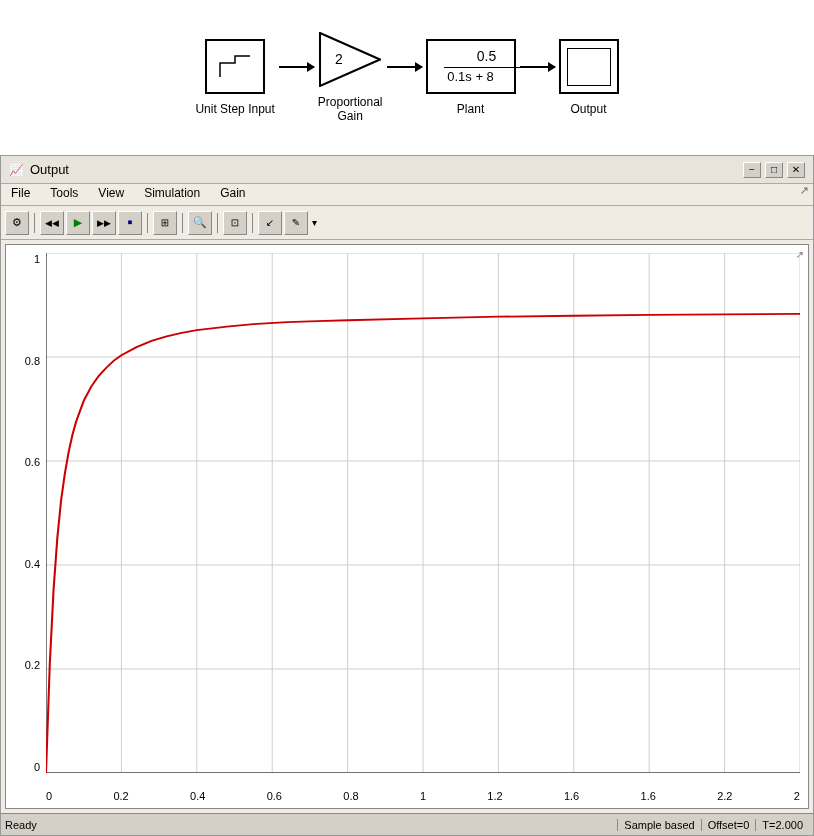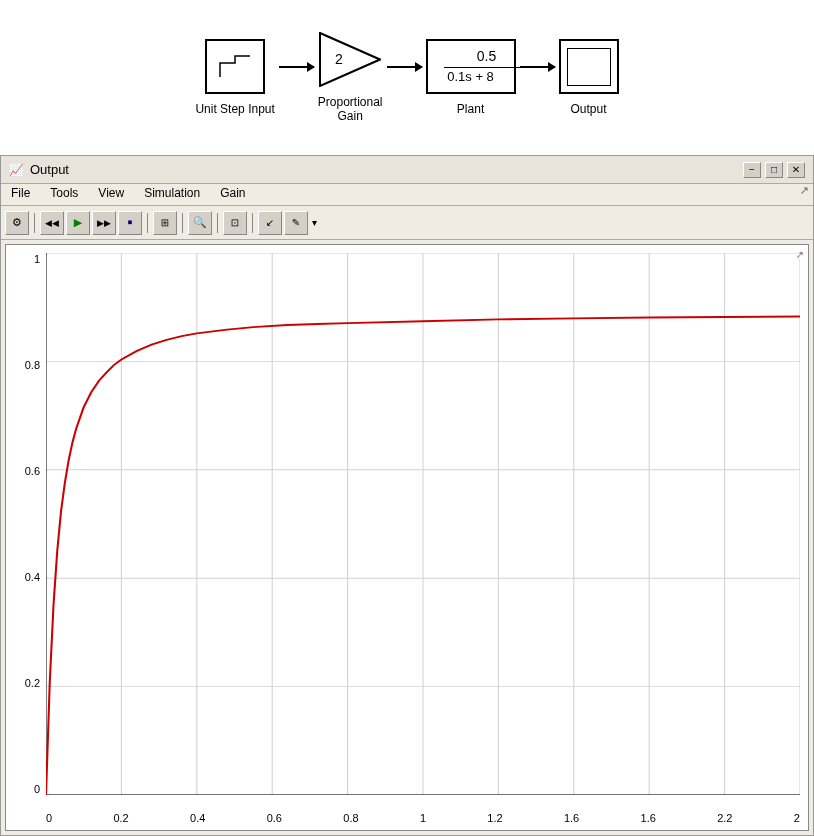--- a/index.html
+++ b/index.html
@@ -444,14 +444,22 @@
       <span>0.8</span>
       <span>1</span>
       <span>1.2</span>
       <span>1.6</span>
       <span>1.6</span>
       <span>2.2</span>
       <span>2</span>
     </div>
   </div>
 
+  <div class="status-bar">
+    <span class="status-left">Ready</span>
+    <div class="status-right">
+      <span class="status-section">Sample based</span>
+      <span class="status-section">Offset=0</span>
+      <span class="status-section">T=2.000</span>
+    </div>
+  </div>
 
 </div>
 
 </body></html>

